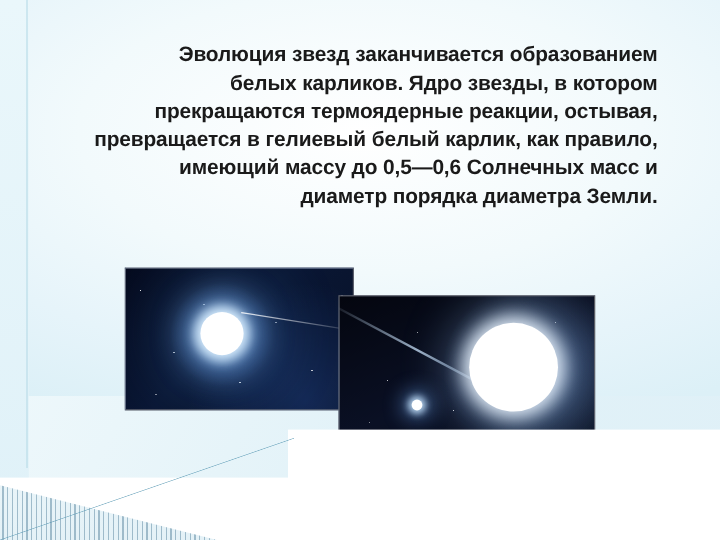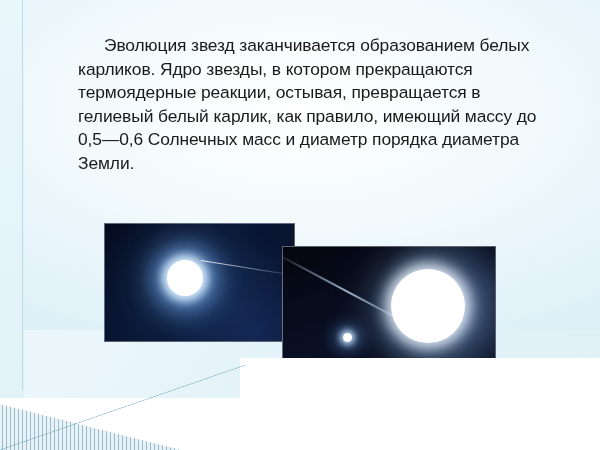--- a/index.html
+++ b/index.html
@@ -48,23 +48,23 @@
     position: absolute;
     left: 78px;
     top: 34px;
     width: 470px;
   }
   .title-text {
     margin: 0;
     font-size: 17.4px;
     line-height: 23.5px;
     color: #1a1a1a;
-    font-weight: normal;
+    font-weight: bold;
     text-indent: 26px;
-    text-align: left;
+    text-align: right;
     letter-spacing: -0.1px;
   }
   .photos {
     position: absolute;
     left: 0;
     top: 0;
     width: 600px;
     height: 450px;
   }
   .photo {

